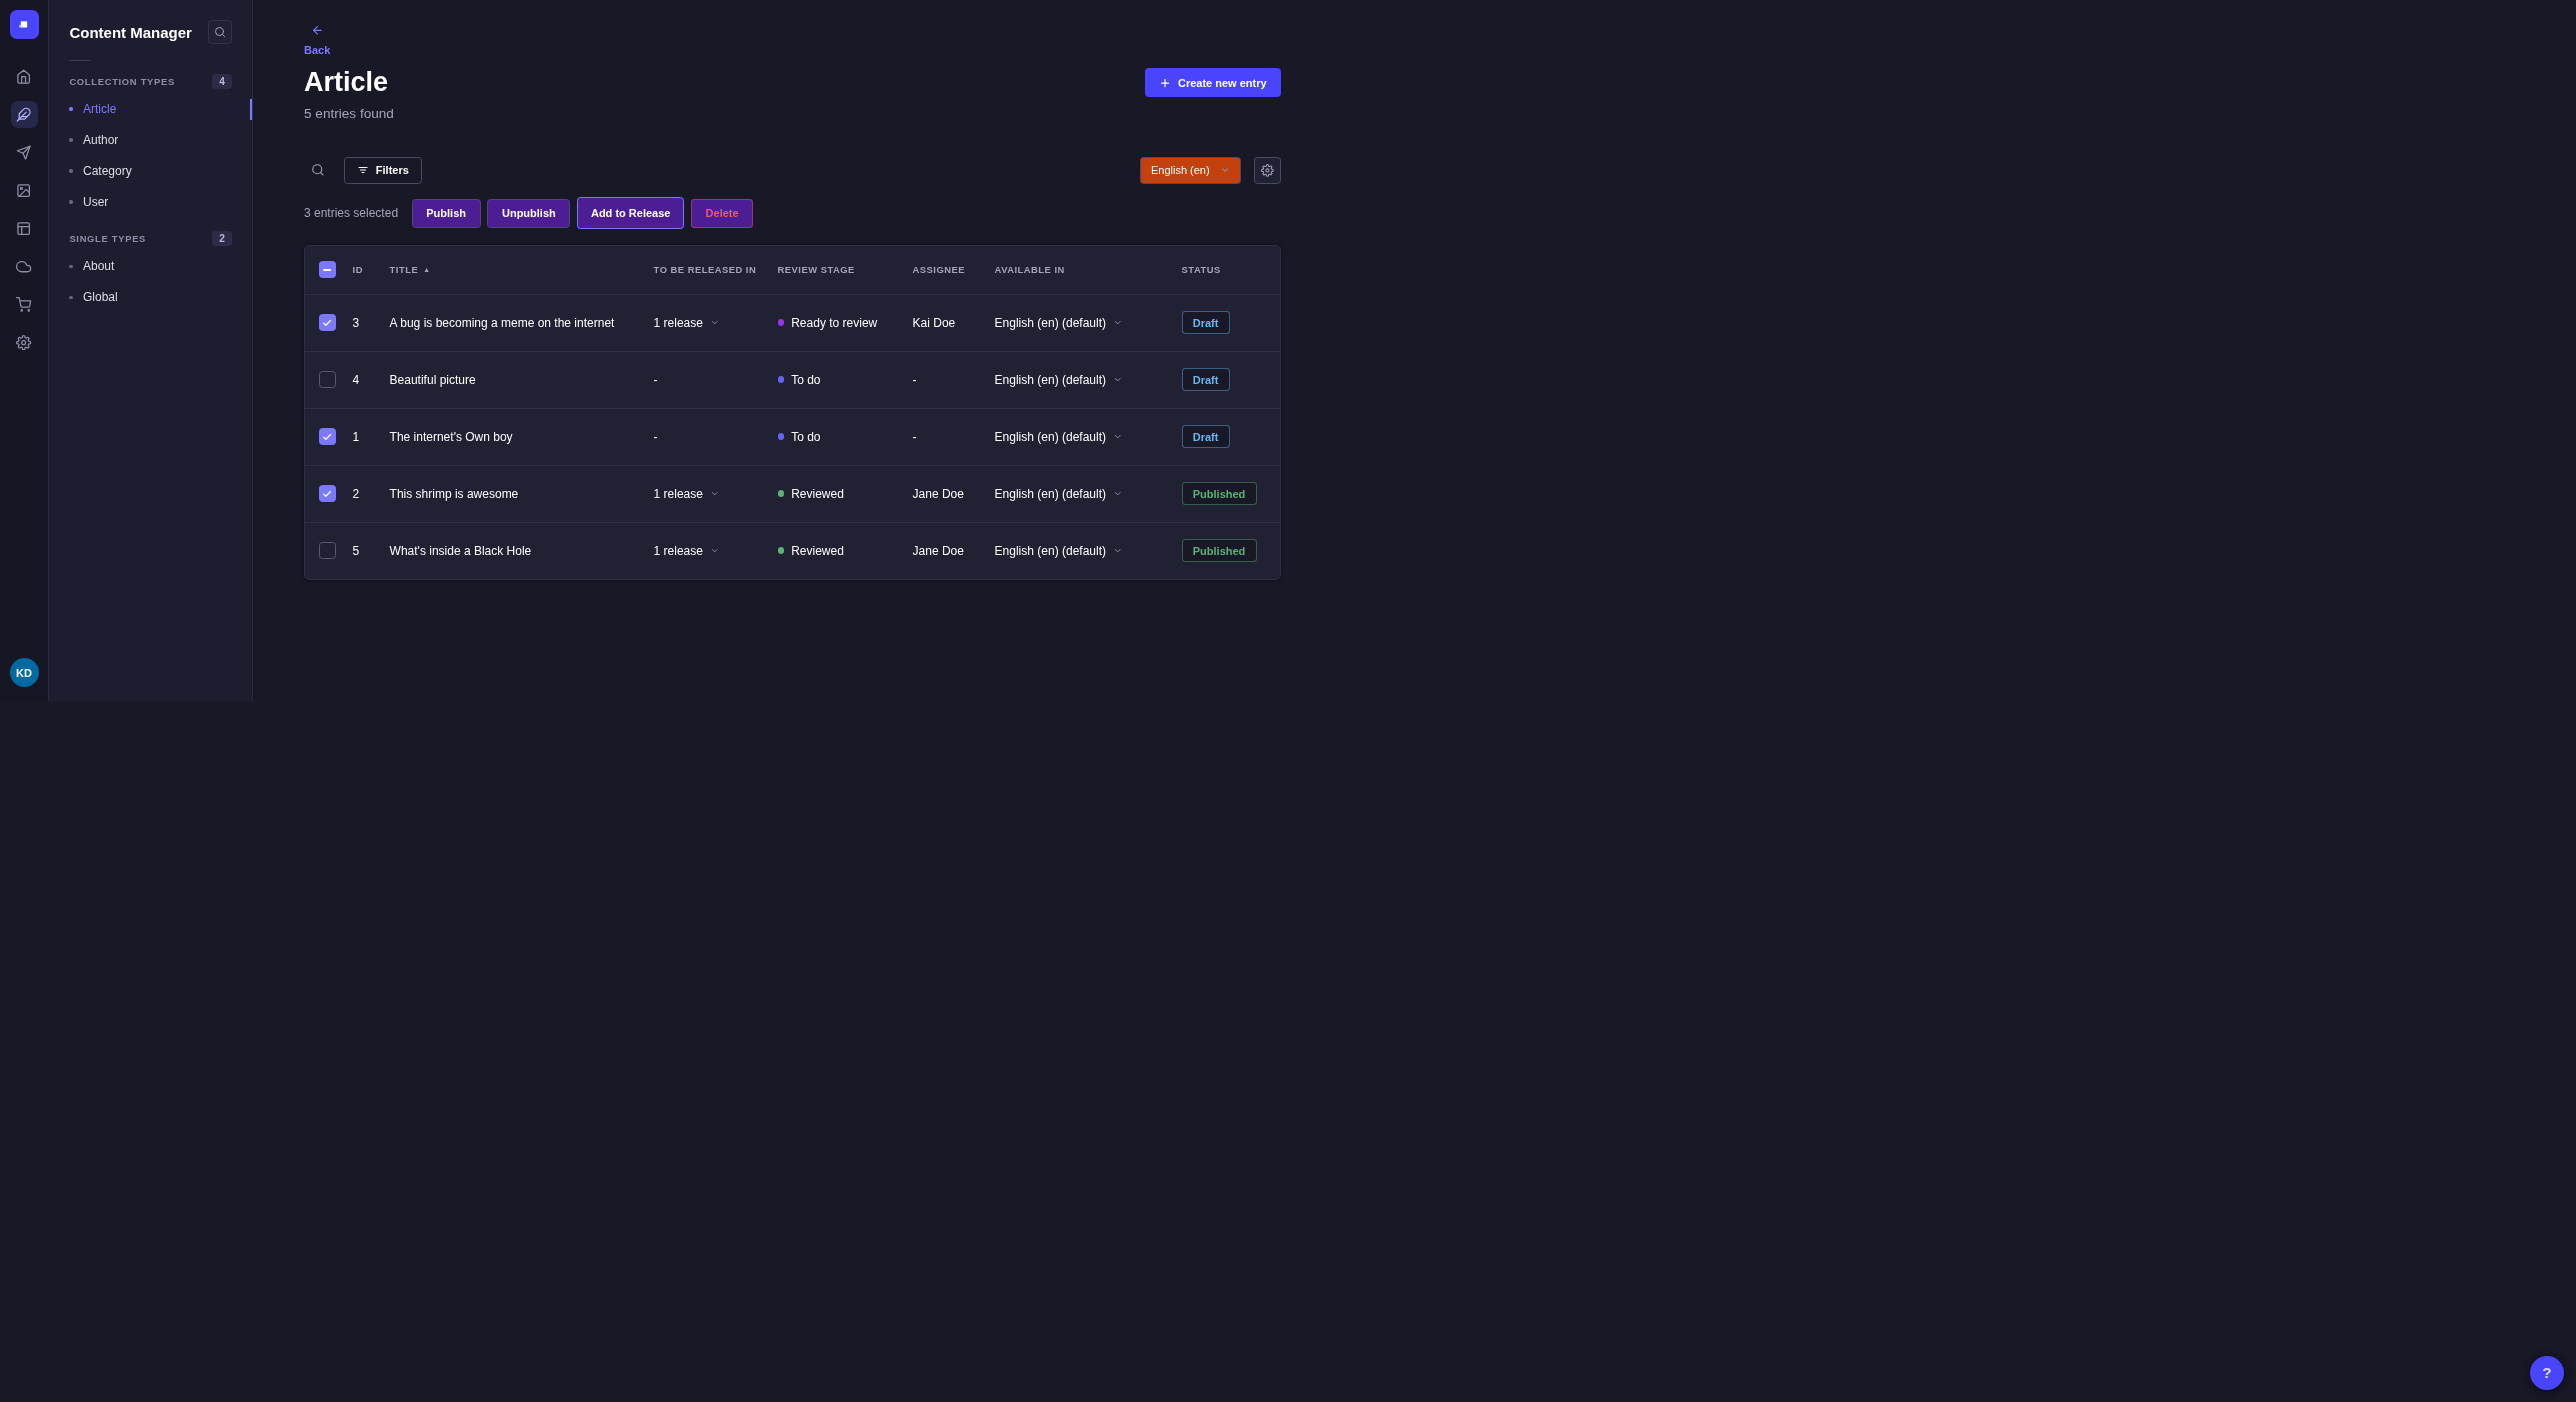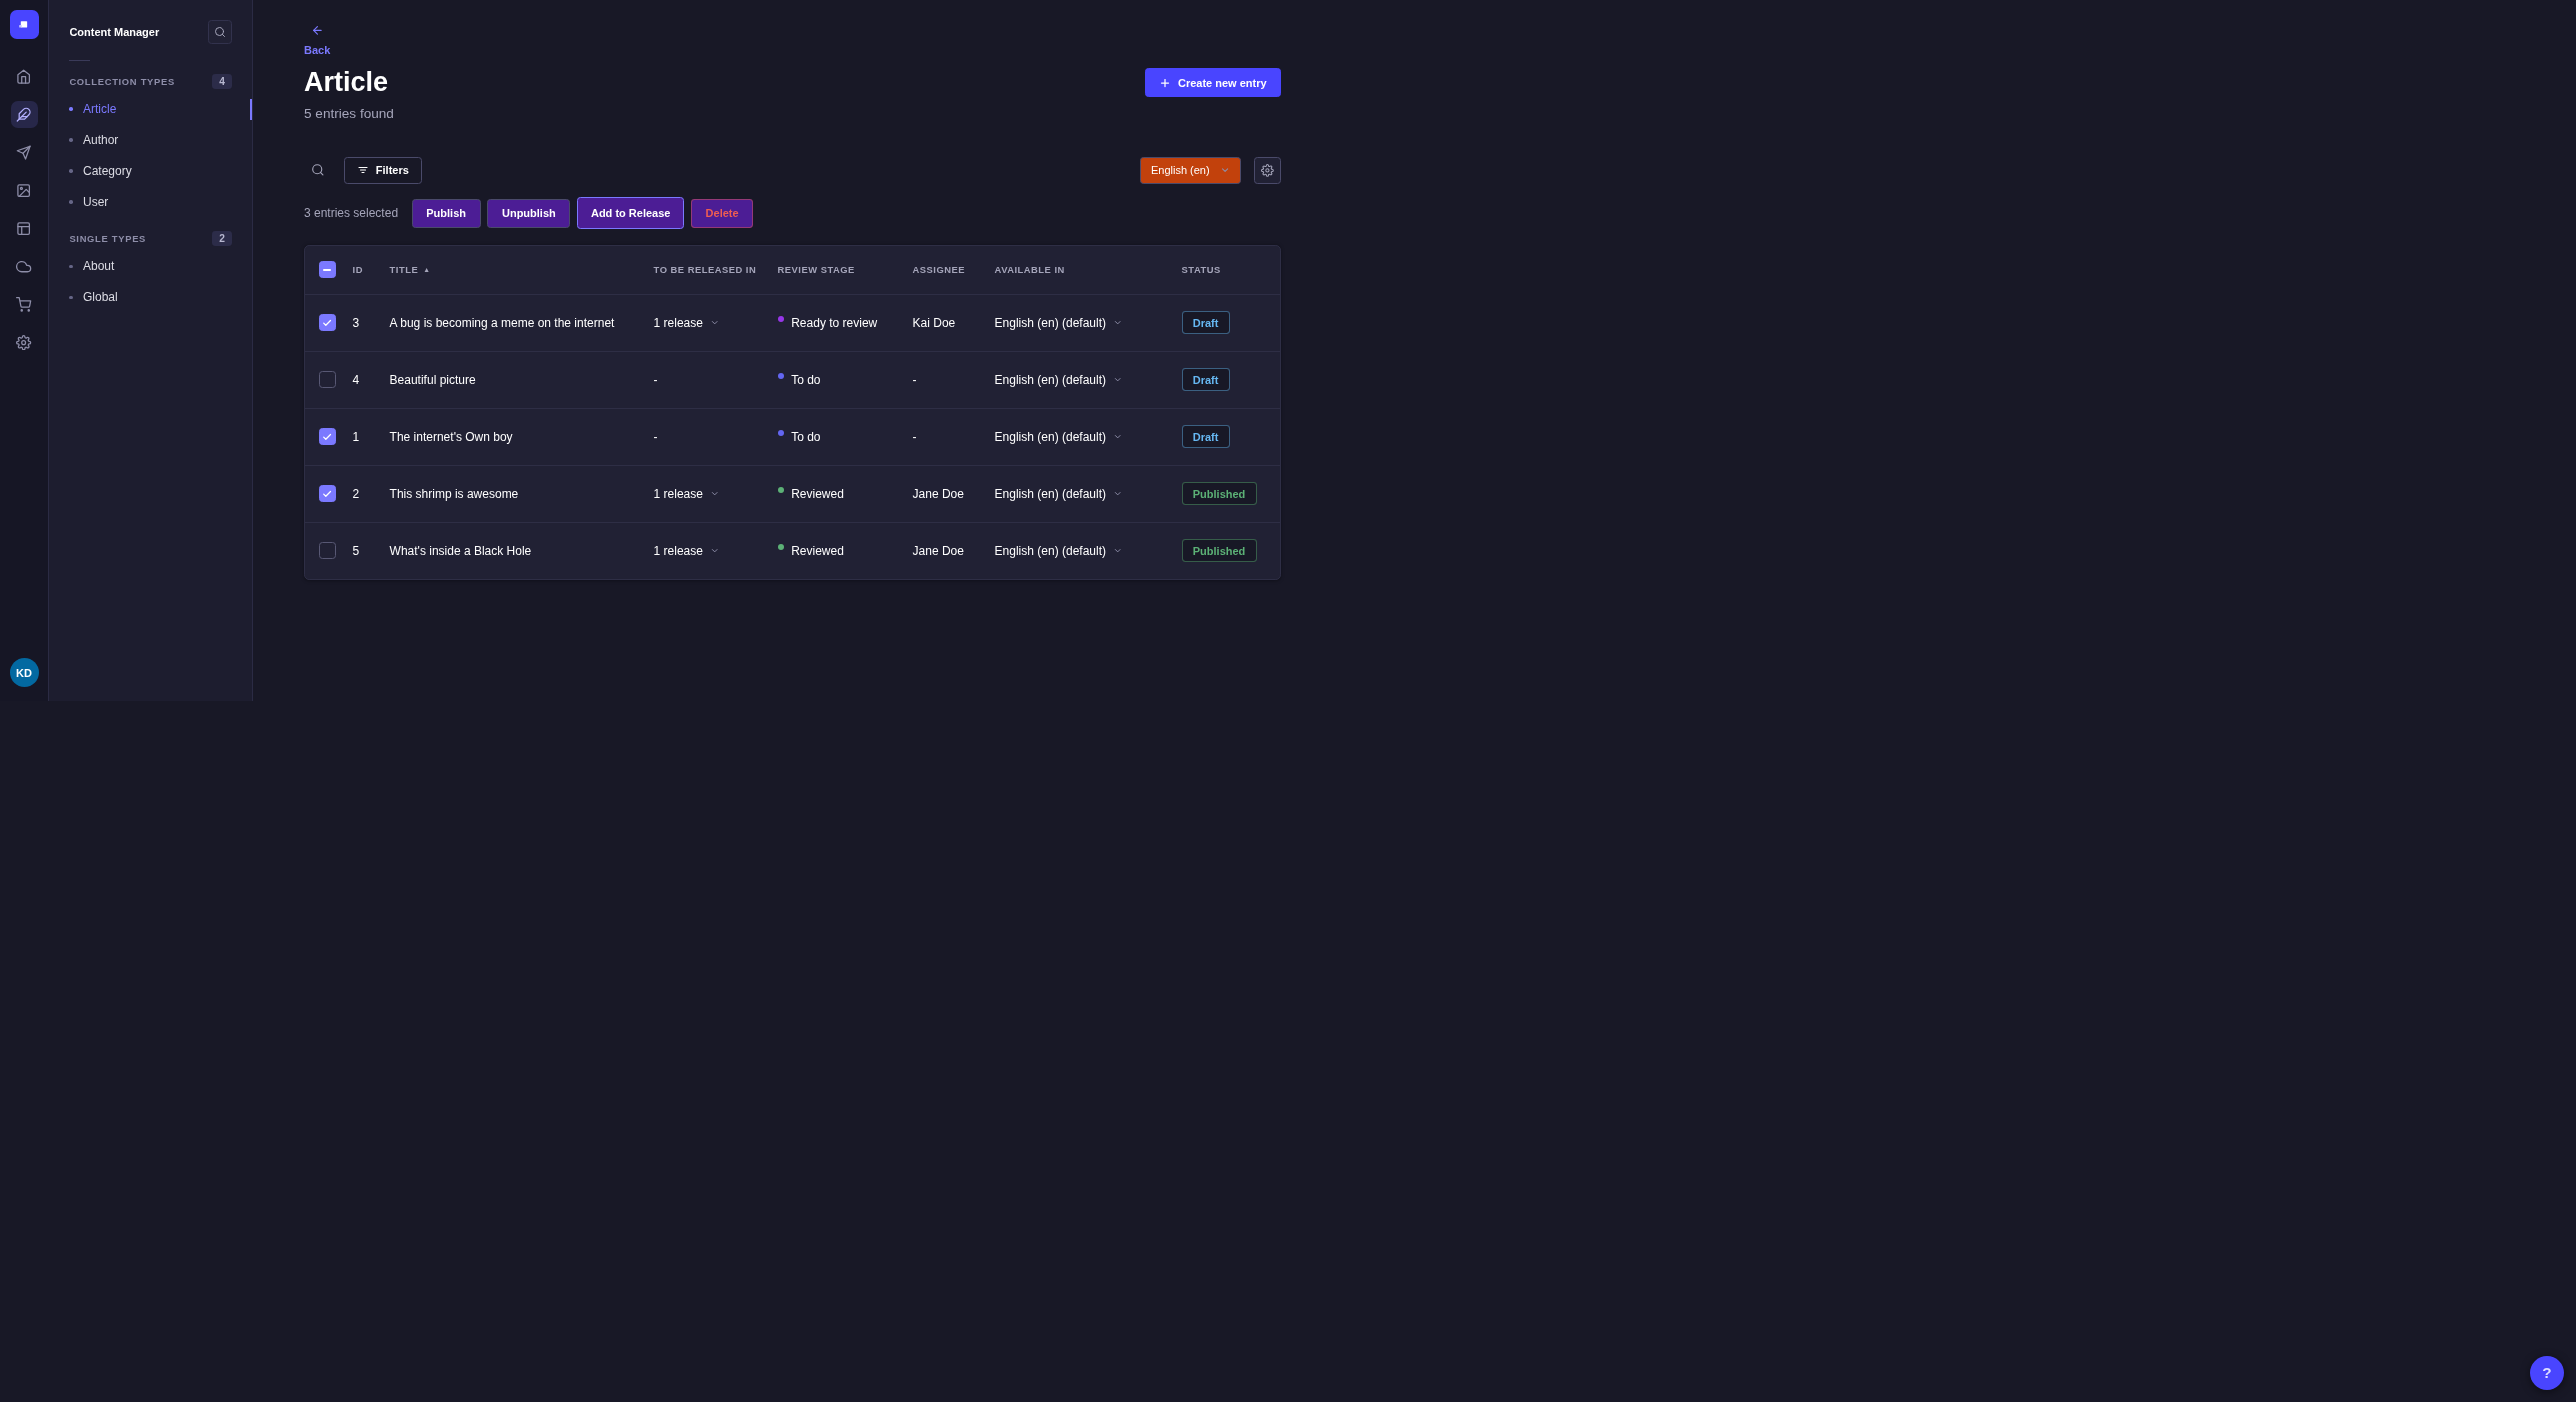--- a/index.html
+++ b/index.html
@@ -12,21 +12,21 @@
   .rail { width:49px; background:#161625; border-right:0.9px solid #2b2b44; display:flex; flex-direction:column; align-items:center; padding:10.2px 0 13.6px; flex-shrink:0; }
   .logo { width:29px; height:29px; border-radius:6.8px; background:#4945ff; display:flex; align-items:center; justify-content:center; margin-bottom:24px; cursor:pointer; border:none; }
   .rail-nav { display:flex; flex-direction:column; gap:11px; align-items:center; }
   .rail-btn { width:27px; height:27px; border-radius:6.8px; background:transparent; border:none; color:#8e8ea9; display:flex; align-items:center; justify-content:center; cursor:pointer; }
   .rail-btn.active { background:#272749; color:#b3b0ff; }
   .avatar { margin-top:auto; width:29px; height:29px; border-radius:50%; background:#0369a1; color:#fff; font-weight:700; font-size:11px; border:none; cursor:pointer; }
 
   
   .sidebar { width:204px; background:#1d1d2f; border-right:0.9px solid #2b2b44; padding:20.4px 0; flex-shrink:0; position:relative; }
   .sidebar-head { display:flex; align-items:center; justify-content:space-between; padding:0 20.4px; }
-  .sidebar-title { font-size:11px; font-weight:700; color:#fff; }
+  .sidebar-title { font-size:15px; font-weight:700; color:#fff; }
   .icon-btn-sm { width:24px; height:24px; border-radius:3.4px; border:0.9px solid #32324d; background:#212134; color:#a5a5ba; display:flex; align-items:center; justify-content:center; cursor:pointer; }
   .sidebar-divider { height:0.9px; width:20.4px; background:#3a3a59; margin:15.3px 20.4px 5.1px; }
   .section-head { display:flex; align-items:center; justify-content:space-between; padding:0 20.4px; margin:13.6px 0 5.1px; }
   .section-label { font-size:9.4px; font-weight:700; letter-spacing:0.7px; color:#8e8ea9; }
   .section-badge { background:#2c2c49; color:#b8b8d0; font-size:10.2px; font-weight:600; padding:1.7px 6.8px; border-radius:3.4px; }
   .nav-item { display:flex; align-items:center; gap:10.2px; padding:8.5px 20.4px; font-size:12px; color:#dcdce4; cursor:pointer; position:relative; }
   .nav-item .bullet { width:3.4px; height:3.4px; border-radius:50%; background:#666687; flex-shrink:0; }
   .nav-item.active { color:#7b79ff; font-weight:500; }
   .nav-item.active .bullet { background:#7b79ff; }
   .nav-item.active::after { content:""; position:absolute; right:0; top:5.1px; bottom:5.1px; width:1.7px; background:#7b79ff; }
@@ -60,21 +60,21 @@
   .th-sort { display:inline-flex; align-items:center; gap:5.1px; background:none; border:none; color:inherit; font:inherit; letter-spacing:inherit; padding:0; cursor:pointer; justify-self:start; }
   .sort-arrow { font-size:6.8px; color:#a5a5ba; }
   .checkbox { width:17px; height:17px; border-radius:3.4px; border:0.9px solid #585874; background:transparent; display:flex; align-items:center; justify-content:center; cursor:pointer; padding:0; }
   .checkbox[data-checked="true"], .checkbox[data-state="indeterminate"] { background:#7b79ff; border-color:#7b79ff; }
   .checkbox .check { display:none; }
   .checkbox[data-checked="true"] .check { display:block; }
   .checkbox .dash { display:none; width:8.5px; height:1.7px; background:#fff; border-radius:0.9px; }
   .checkbox[data-state="indeterminate"] .dash { display:block; }
   .dd { display:flex; align-items:center; gap:6.8px; cursor:pointer; }
   .dd[data-has="false"] { cursor:default; }
-  .stage { display:flex; gap:6.8px; }
+  .stage { display:flex; align-items:center; gap:6.8px; }
   .stage-dot { width:6.8px; height:6.8px; border-radius:50%; background:var(--c,#8e8ea9); flex-shrink:0; }
   .badge { display:inline-flex; align-items:center; padding:4.3px 10.2px; border-radius:3.4px; background:#181826; font-size:11px; font-weight:600; border:0.9px solid #4a4a6a; }
   .badge[data-status="Draft"] { color:#66b7f1; border-color:rgba(102,183,241,.45); }
   .badge[data-status="Published"] { color:#5cb176; border-color:rgba(92,177,118,.45); }
 
   .help-fab { position:fixed; right:12px; bottom:12px; width:34px; height:34px; border-radius:50%; background:#4945ff; border:none; color:#dcdcff; display:flex; align-items:center; justify-content:center; font-size:15.3px; font-weight:700; cursor:pointer; box-shadow:0 1.7px 8.5px rgba(3,3,5,.5); }
 </style>
 </head>
 <body>
 

